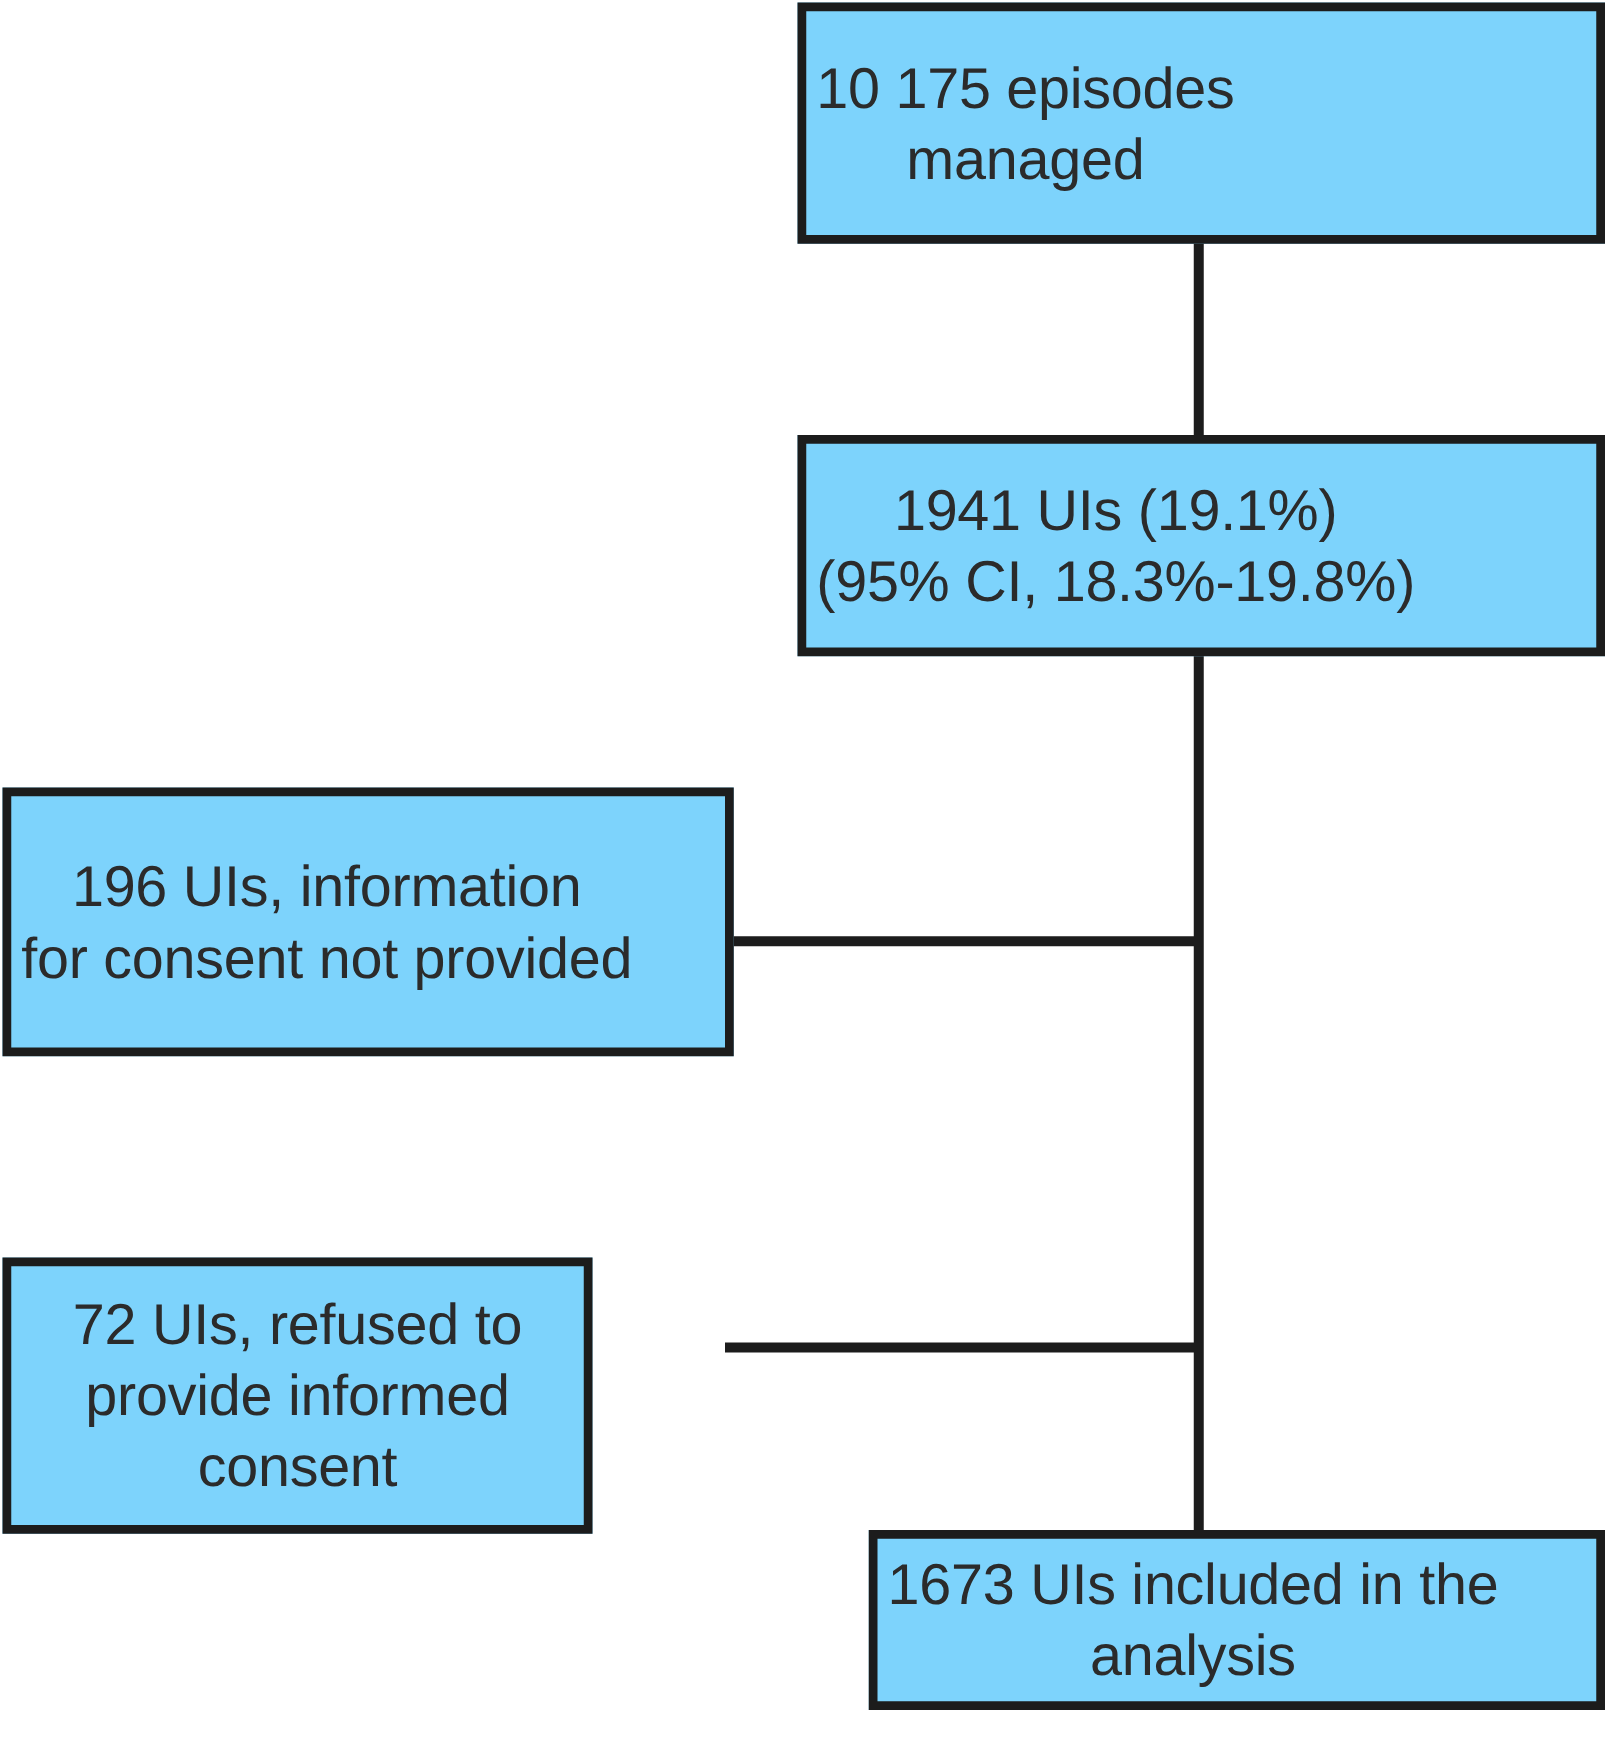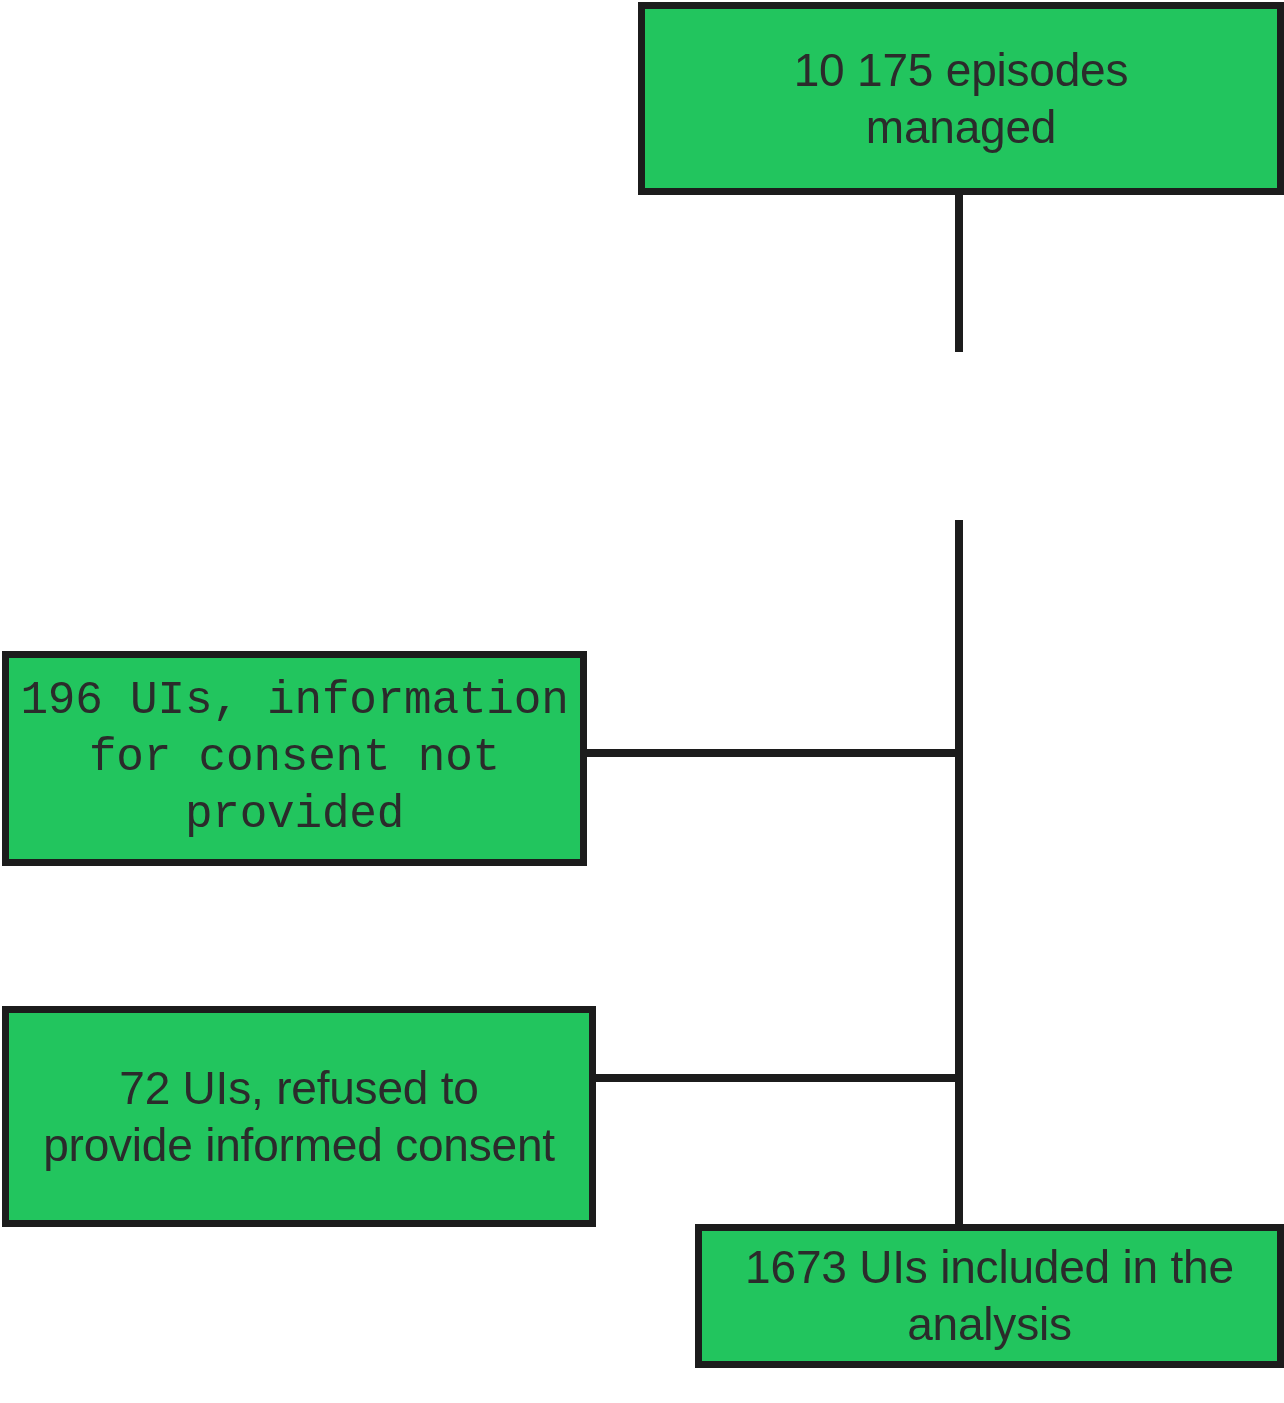--- a/index.html
+++ b/index.html
@@ -14,46 +14,45 @@
     position: relative;
     width: 1284px;
     height: 1403px;
     background: #ffffff;
     overflow: hidden;
   }
   .node {
     position: absolute;
     box-sizing: border-box;
     border: 7px solid #1c1c1c;
-    background: #22c55e;
+    background: #7dd3fc;
     display: flex;
     align-items: center;
-    justify-content: center;
     text-align: center;
     z-index: 3;
   }
   .node-text {
     font-size: 46px;
     line-height: 57px;
     color: #2b2b2b;
     letter-spacing: -0.2px;
     white-space: pre-line;
     padding: 0 8px;
   }
   .connector {
     position: absolute;
     background: #1c1c1c;
     z-index: 1;
   }
 
   
   #node-top      { left: 638px;  top: 2px;    width: 646px; height: 193px; }
   #node-ui       { left: 638px;  top: 348px;  width: 646px; height: 177px; }
-  #node-noinfo   { left: 2px;    top: 651px;  width: 585px; height: 215px; font-family: Liberation Mono, monospace; }
-  #node-refused  { left: 2px;    top: 1006px; width: 594px; height: 221px; }
+  #node-noinfo   { left: 2px;    top: 630px;  width: 585px; height: 215px; }
+  #node-refused  { left: 2px;    top: 1006px; width: 472px; height: 221px; }
   #node-included { left: 695px;  top: 1224px; width: 589px; height: 144px; }
 
   
   
   #conn-top-ui    { left: 955px; top: 190px;  width: 8px;  height: 162px; }
   
   #conn-ui-bottom { left: 955px; top: 520px;  width: 8px;  height: 708px; }
   
   #conn-noinfo    { left: 580px; top: 749px;  width: 381px; height: 8px; }
   
@@ -67,20 +66,24 @@
   <div class="connector" id="conn-top-ui"></div>
   <div class="connector" id="conn-ui-bottom"></div>
   <div class="connector" id="conn-noinfo"></div>
   <div class="connector" id="conn-refused"></div>
 
   <div class="node" id="node-top">
     <span class="node-text">10 175 episodes
 managed</span>
   </div>
 
+  <div class="node" id="node-ui">
+    <span class="node-text">1941 UIs (19.1%)
+(95% CI, 18.3%-19.8%)</span>
+  </div>
 
   <div class="node" id="node-noinfo">
     <span class="node-text">196 UIs, information
 for consent not provided</span>
   </div>
 
   <div class="node" id="node-refused">
     <span class="node-text">72 UIs, refused to
 provide informed consent</span>
   </div>

